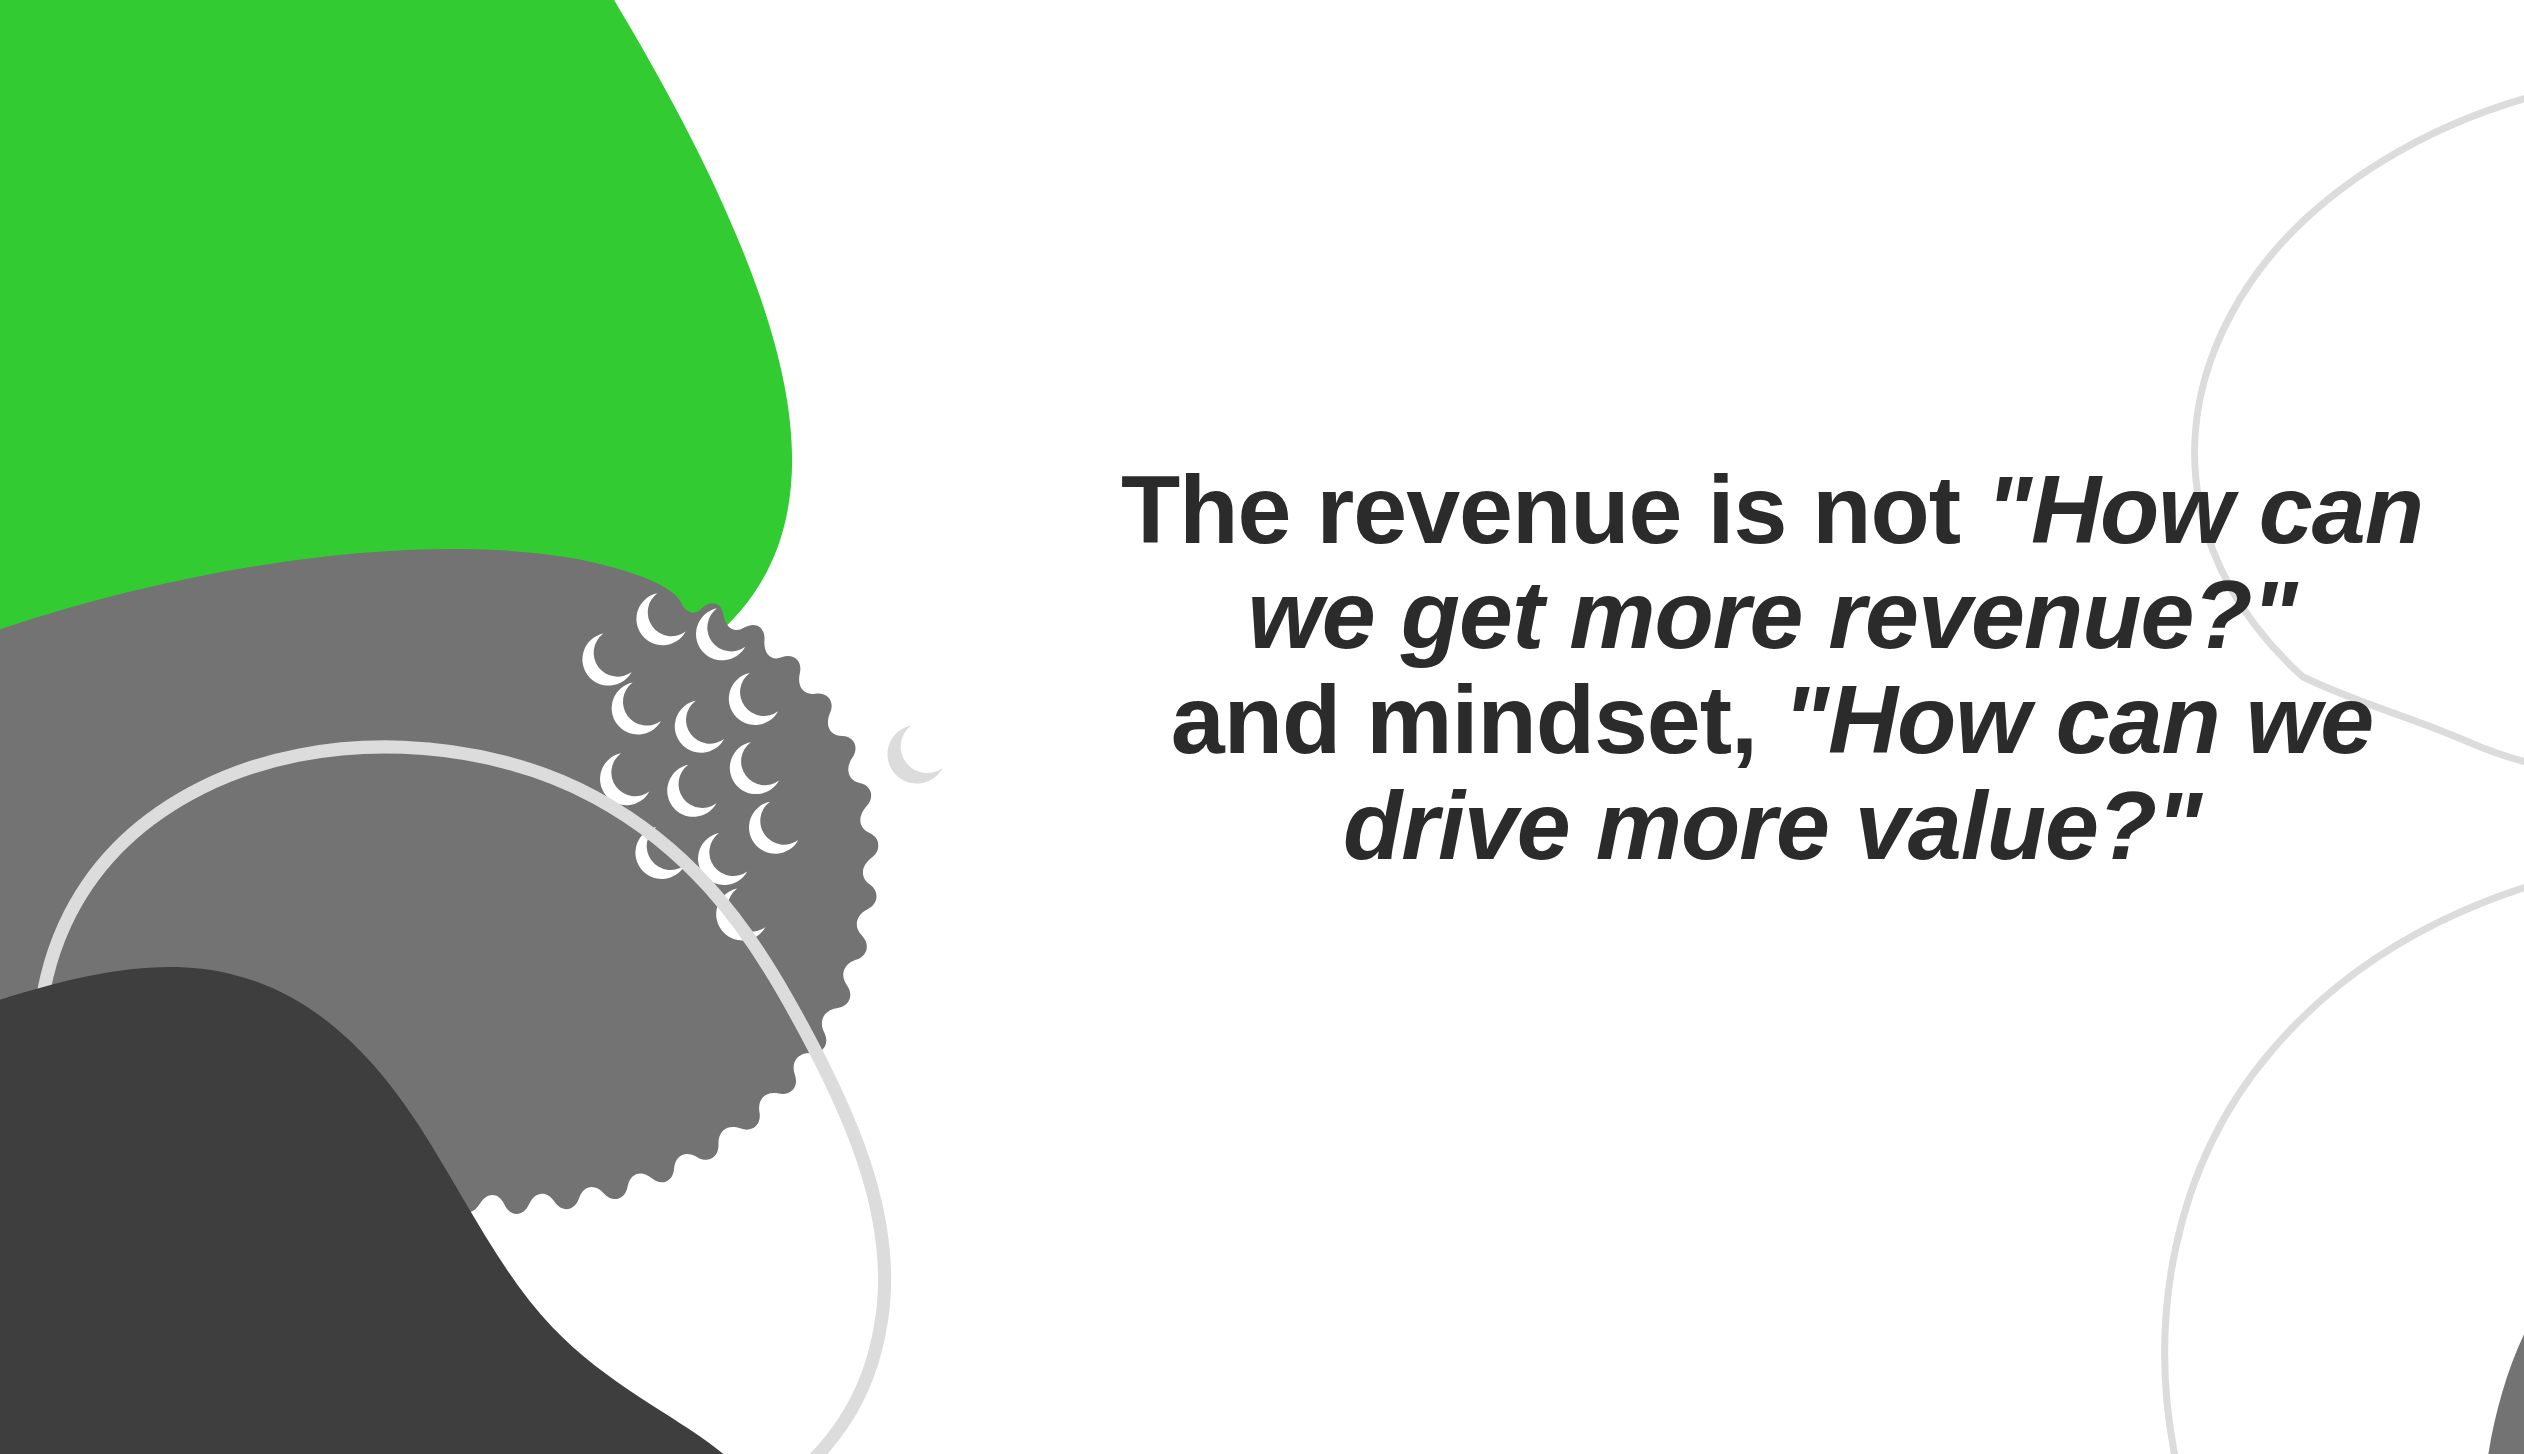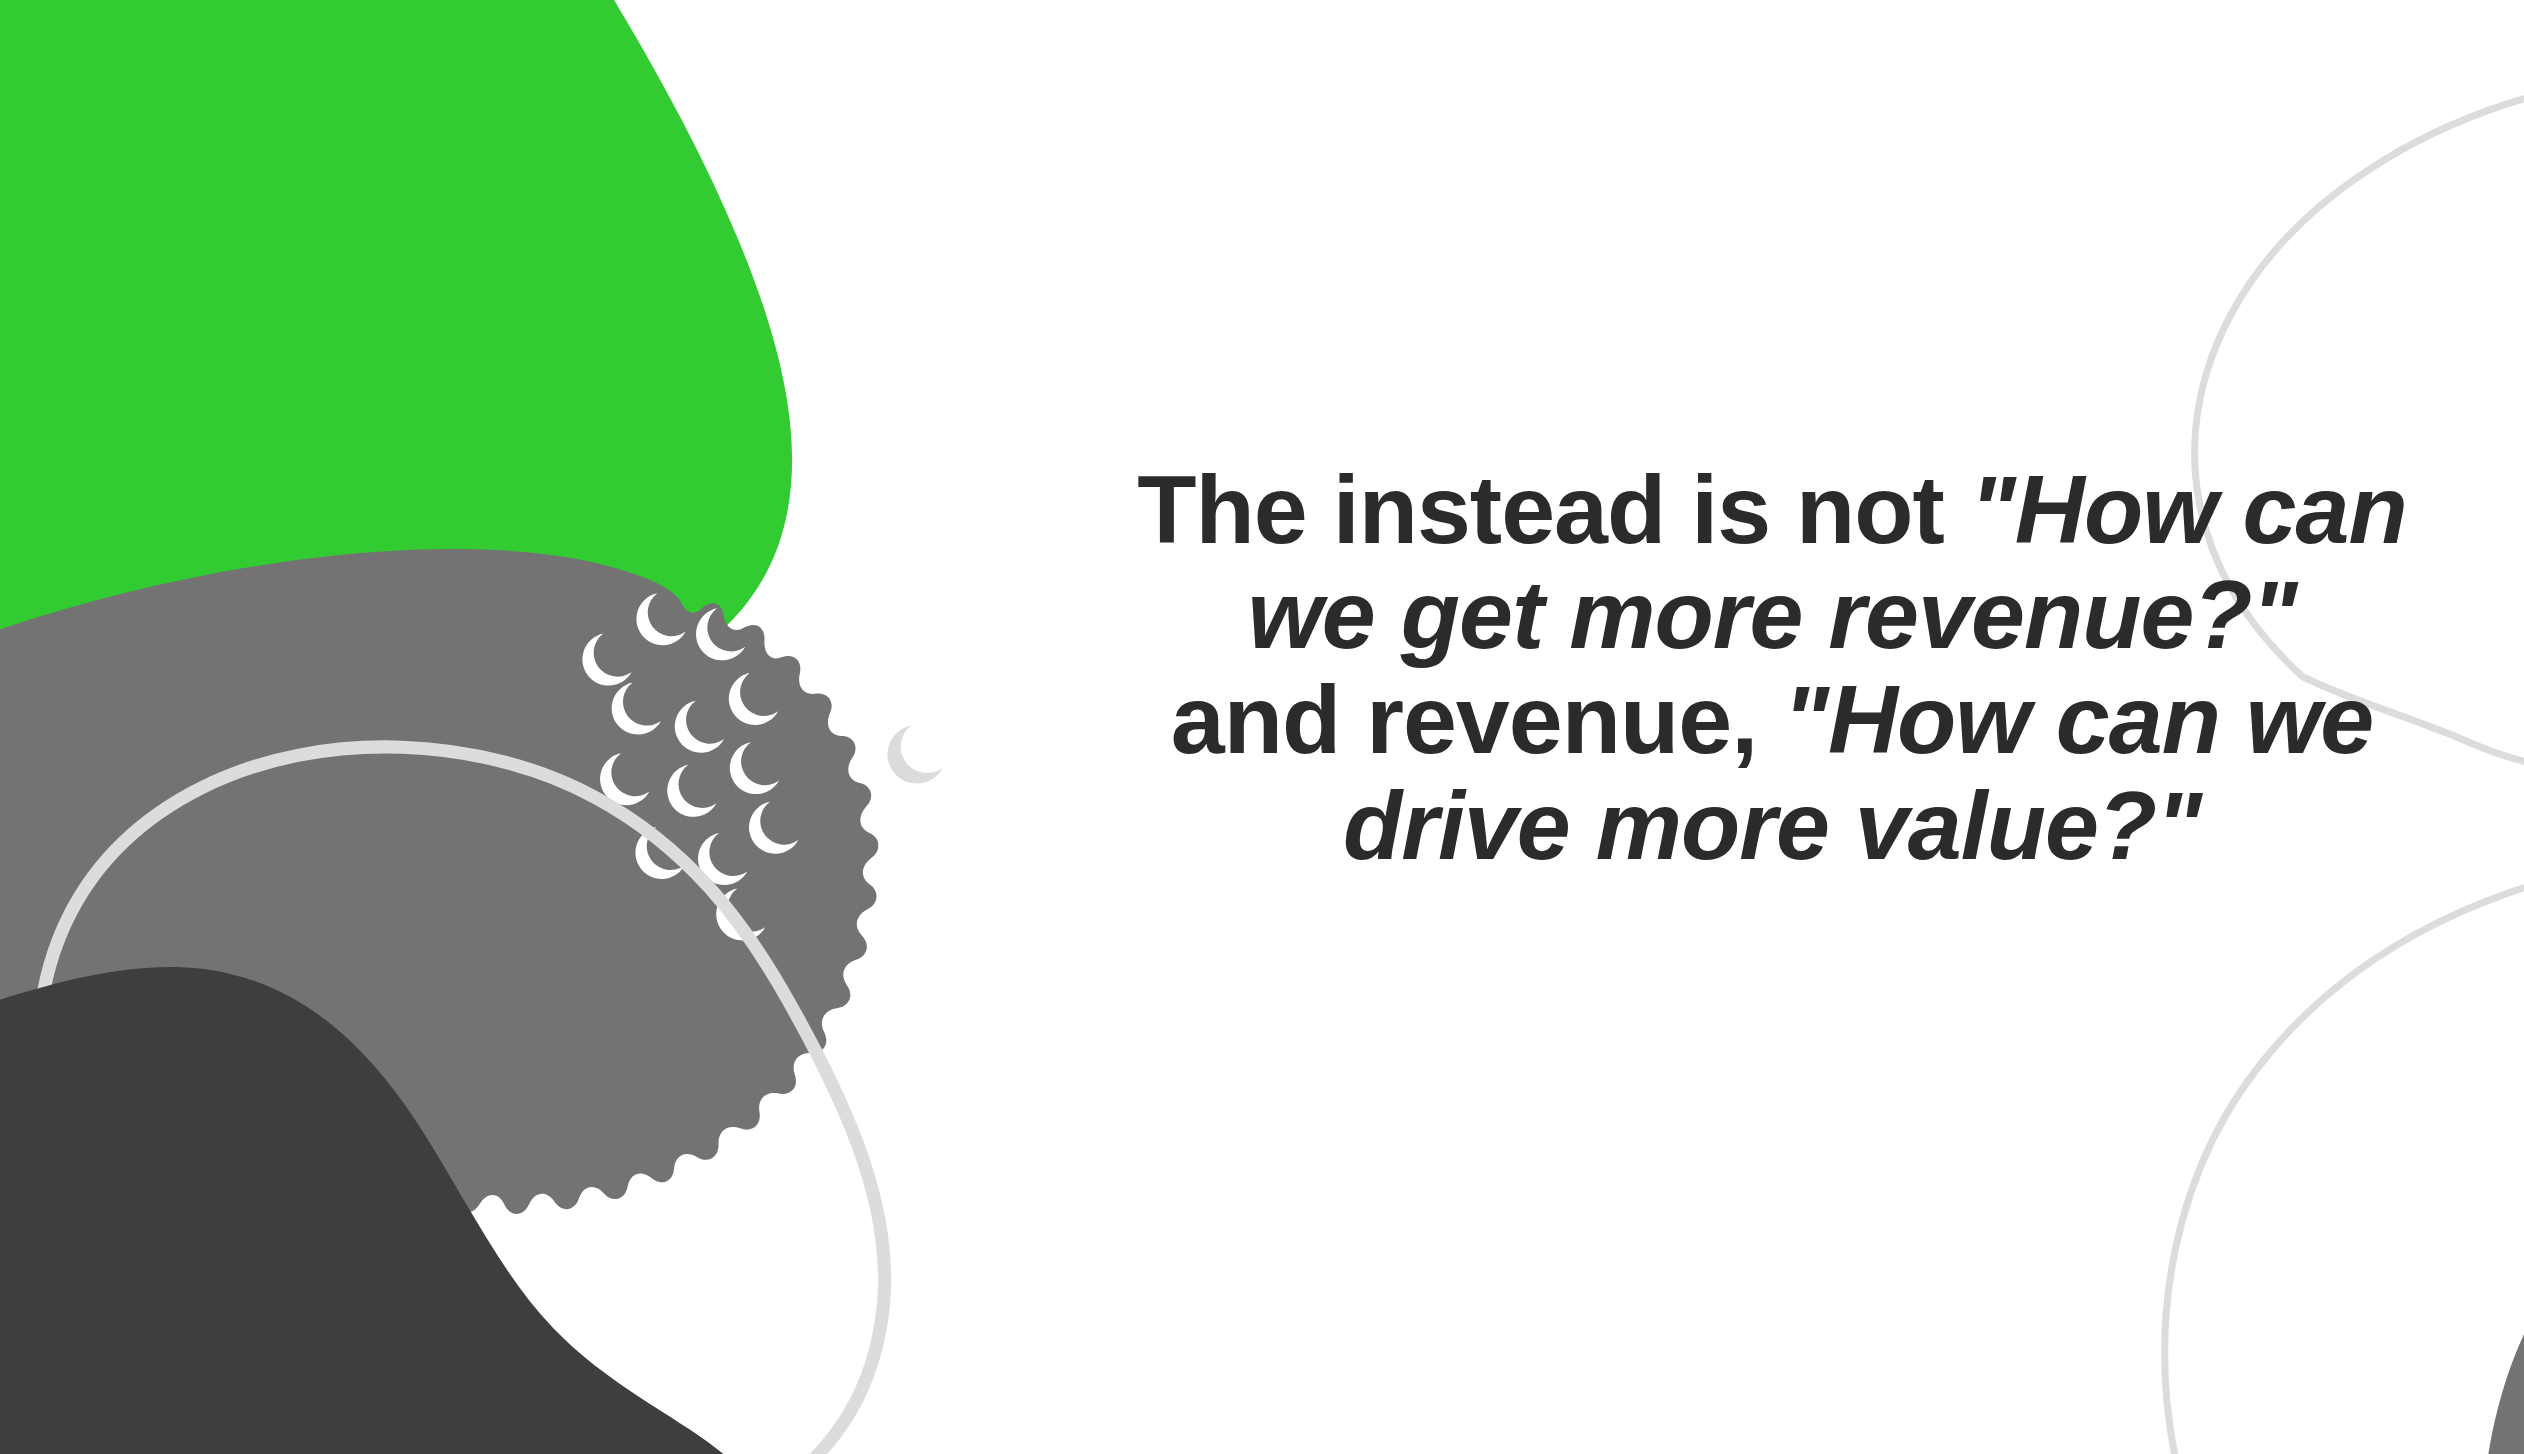--- a/index.html
+++ b/index.html
@@ -198,20 +198,20 @@
                C 6050 2680 6110 2570 6210 2510
                C 6330 2438 6490 2450 6620 2530
                C 6750 2610 6870 2750 6972 2880
                L 6972 2940
                Z"></path>
 
     </g>
   </svg>
 
   <div id="quote-block">
-    <span class="quote-line"><span class="plain">The instead is not </span><span class="quoted">"How can</span></span>
+    <span class="quote-line"><span class="plain">The revenue is not </span><span class="quoted">"How can</span></span>
     <span class="quote-line"><span class="quoted">we get more revenue?"</span></span>
-    <span class="quote-line"><span class="plain">and revenue, </span><span class="quoted">"How can we</span></span>
+    <span class="quote-line"><span class="plain">and mindset, </span><span class="quoted">"How can we</span></span>
     <span class="quote-line"><span class="quoted">drive more value?"</span></span>
   </div>
 
 </div>
 
 
 </body></html>

